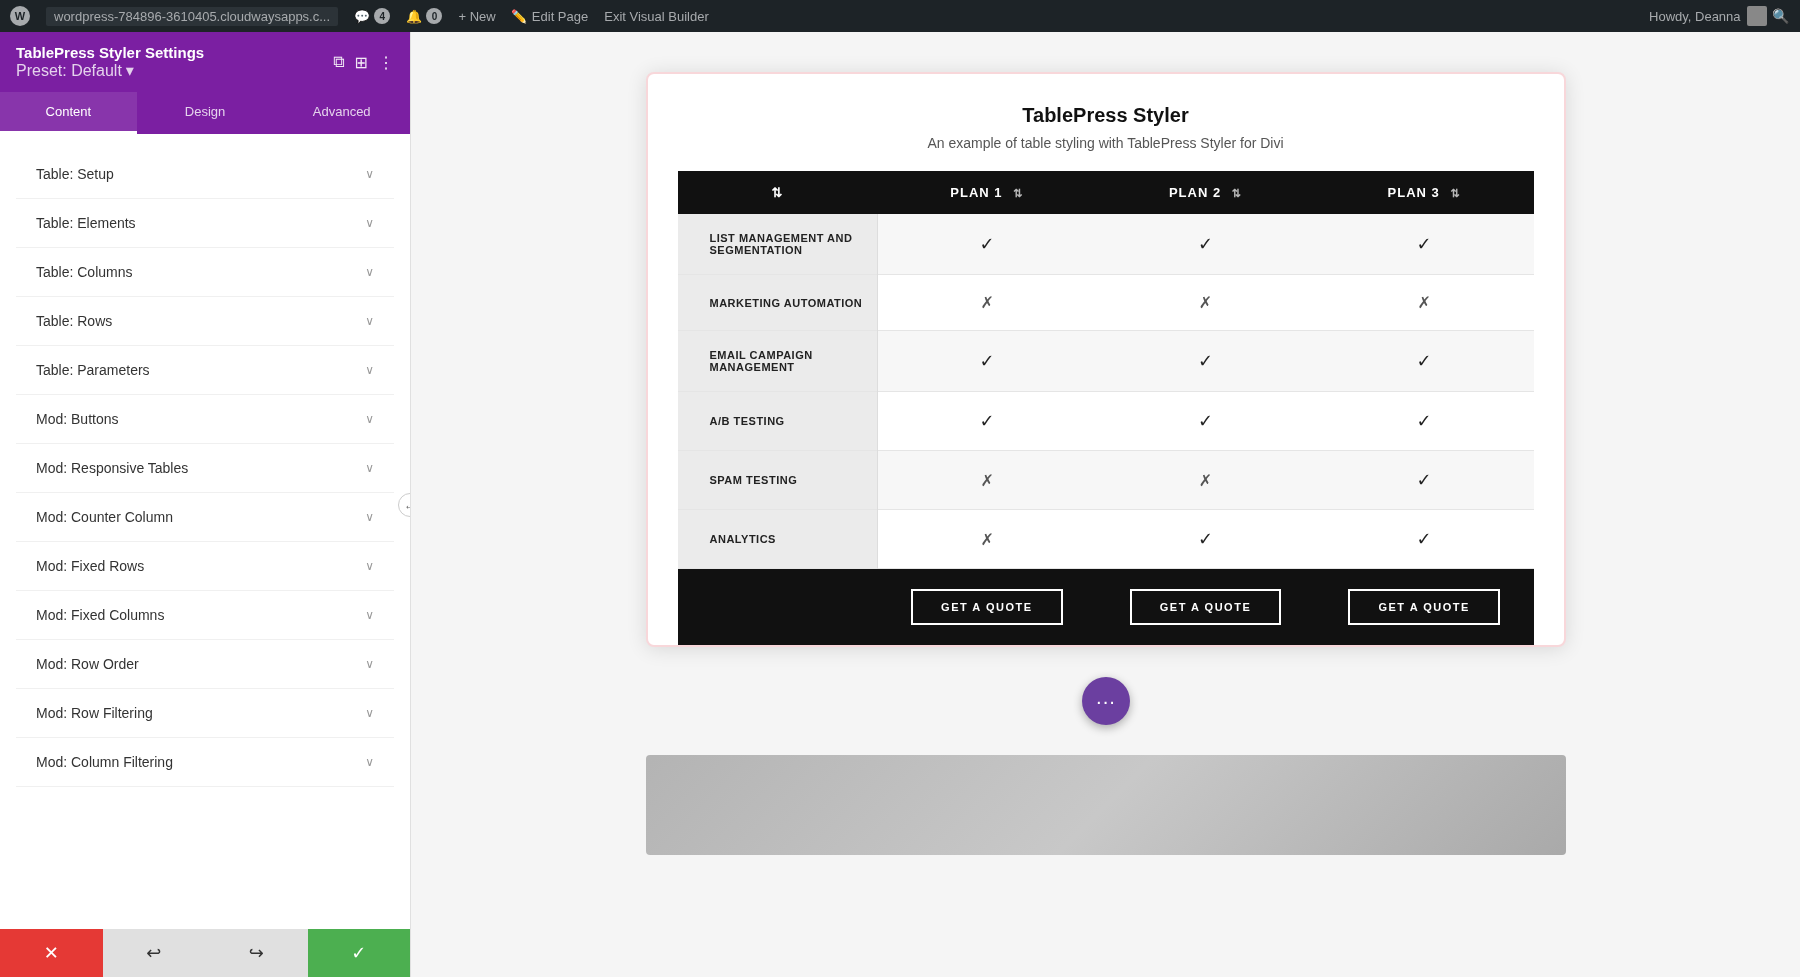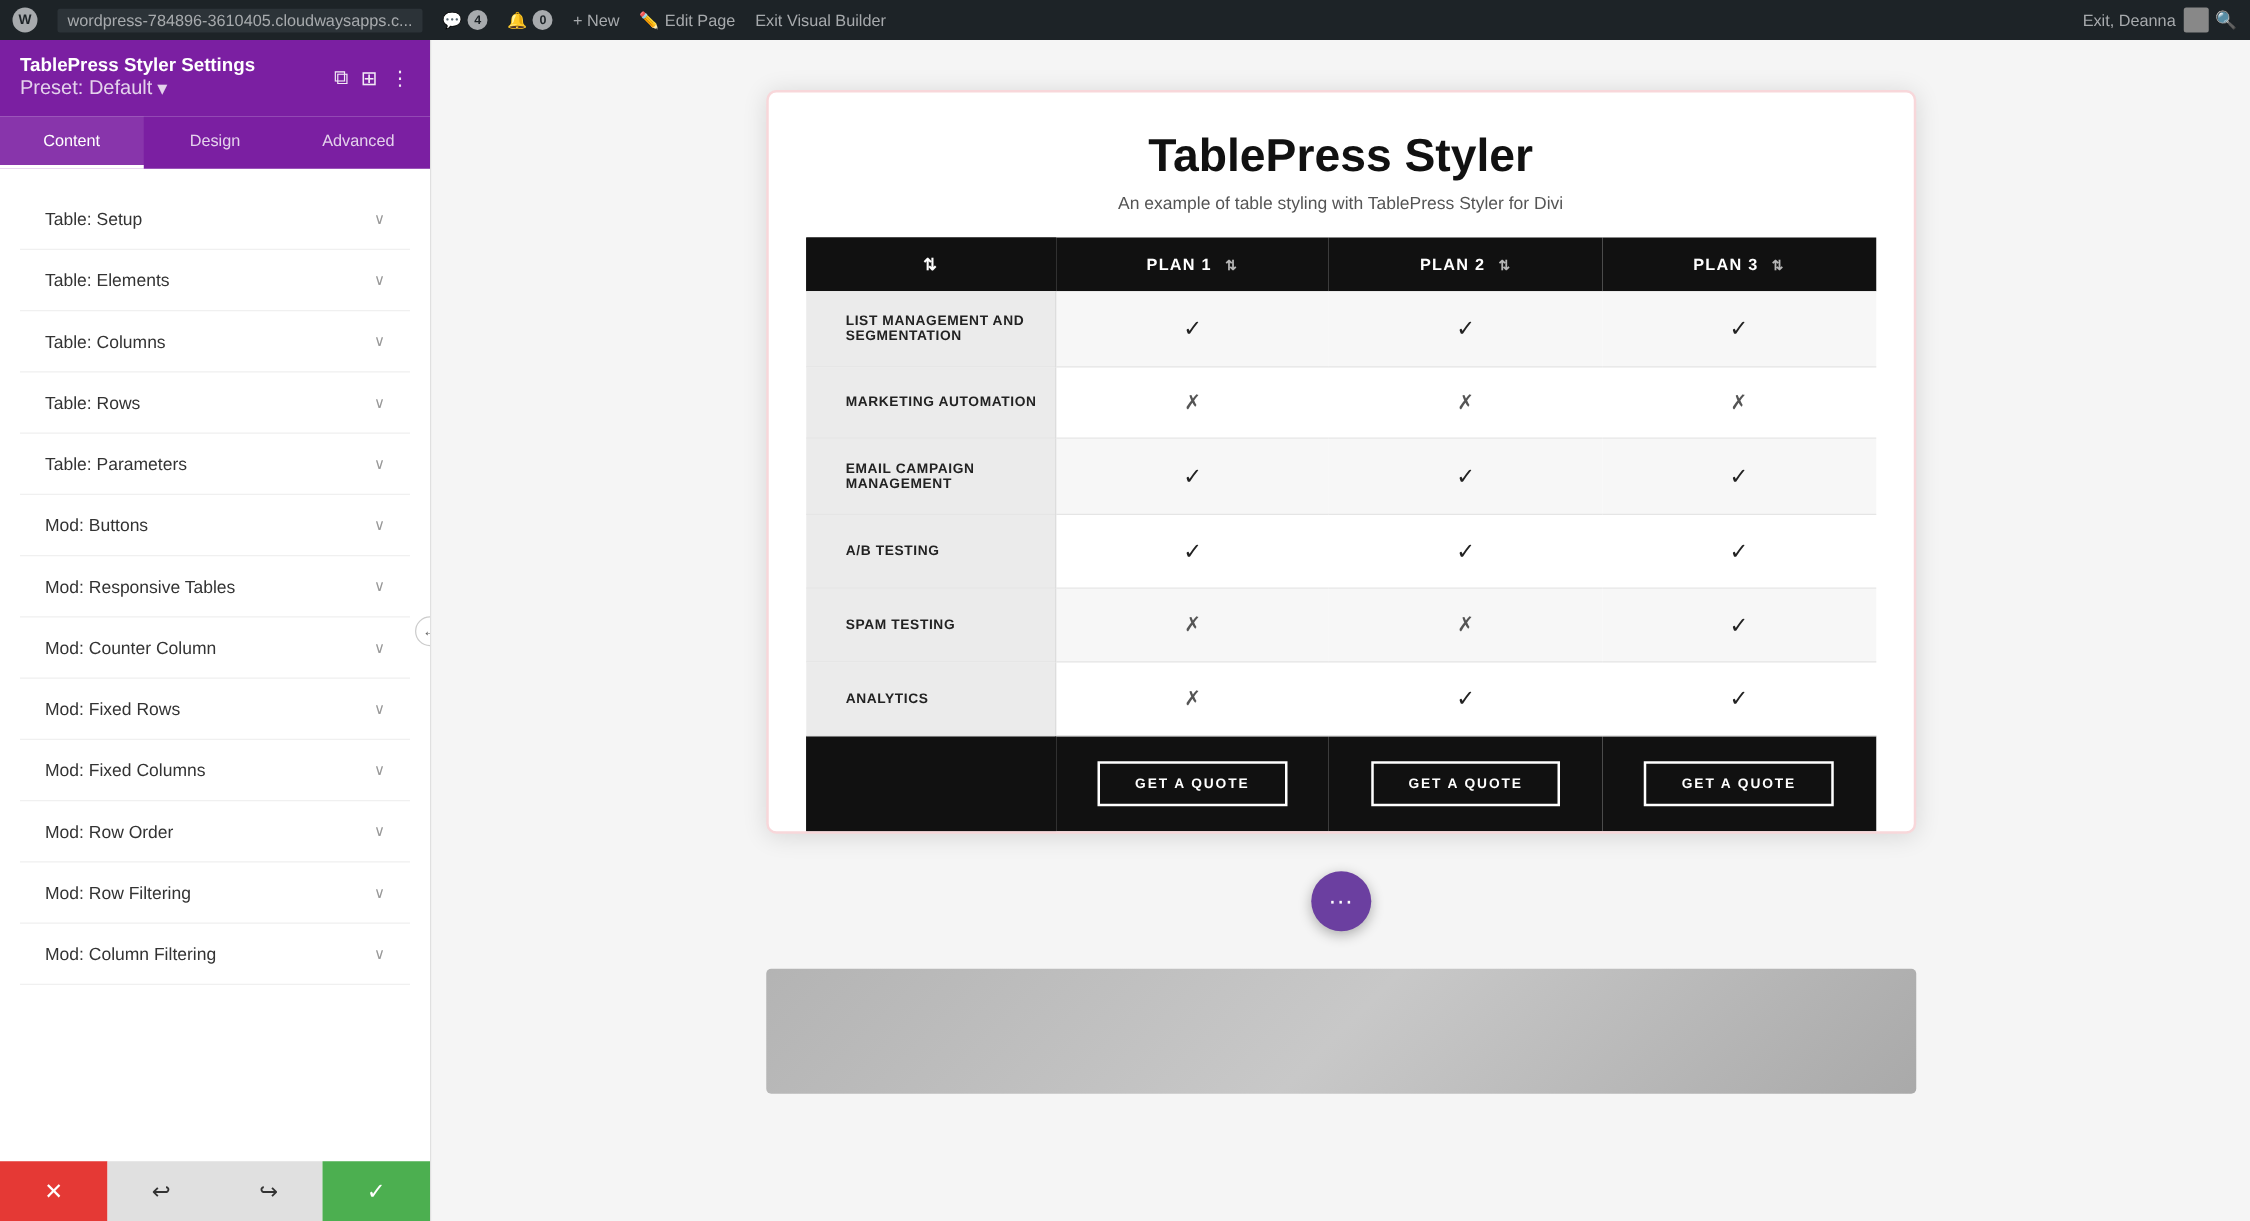--- a/index.html
+++ b/index.html
@@ -71,21 +71,21 @@
     }
 
     
     .main-layout {
       display: flex;
       height: calc(977px - 32px);
     }
 
     
     .sidebar {
-      width: 345px;
+      width: 411px;
       background: #fff;
       display: flex;
       flex-direction: column;
       border-right: 1px solid #e0e0e0;
       position: relative;
       overflow: hidden;
     }
 
     .sidebar-header {
       background: #7b1fa2;
@@ -214,21 +214,21 @@
       overflow: hidden;
       border: 2px solid #f8d7da;
     }
 
     .table-card-inner {
       padding: 30px 30px 0;
     }
 
     .table-title {
       text-align: center;
-      font-size: 37px;
+      font-size: 20px;
       font-weight: 700;
       color: #111;
       margin-bottom: 8px;
     }
     .table-subtitle {
       text-align: center;
       font-size: 14px;
       color: #555;
       margin-bottom: 20px;
     }
@@ -363,21 +363,21 @@
     <span>+ New</span>
   </div>
   <div class="bar-item">
     <span>✏️</span>
     <span>Edit Page</span>
   </div>
   <div class="bar-item">
     <span>Exit Visual Builder</span>
   </div>
   <div class="howdy">
-    <span>Exit, Deanna</span>
+    <span>Howdy, Deanna</span>
     <div class="avatar-placeholder"></div>
     <span class="search-icon-bar">🔍</span>
   </div>
 </div>
 
 <div class="main-layout">
 
   <div class="sidebar">
 
     <div class="sidebar-header">

